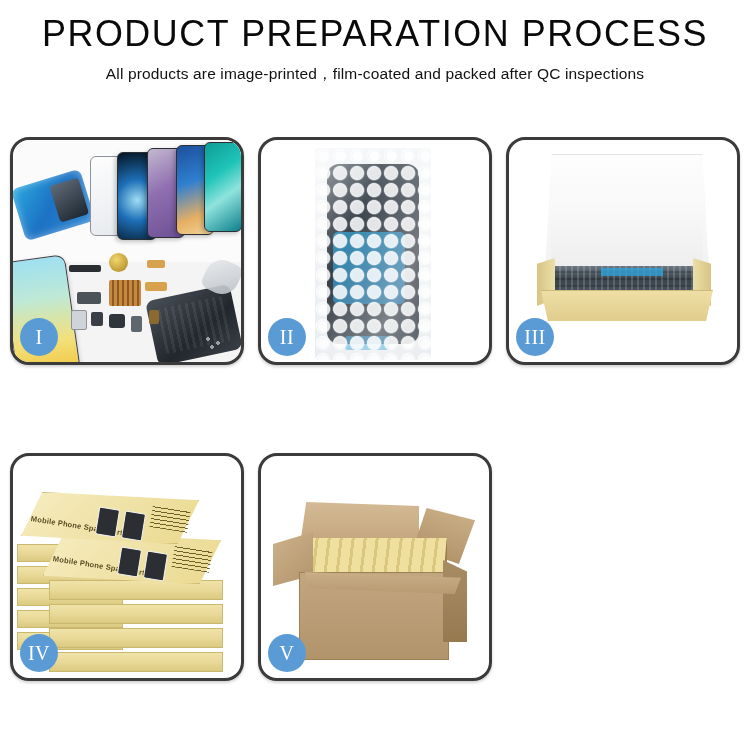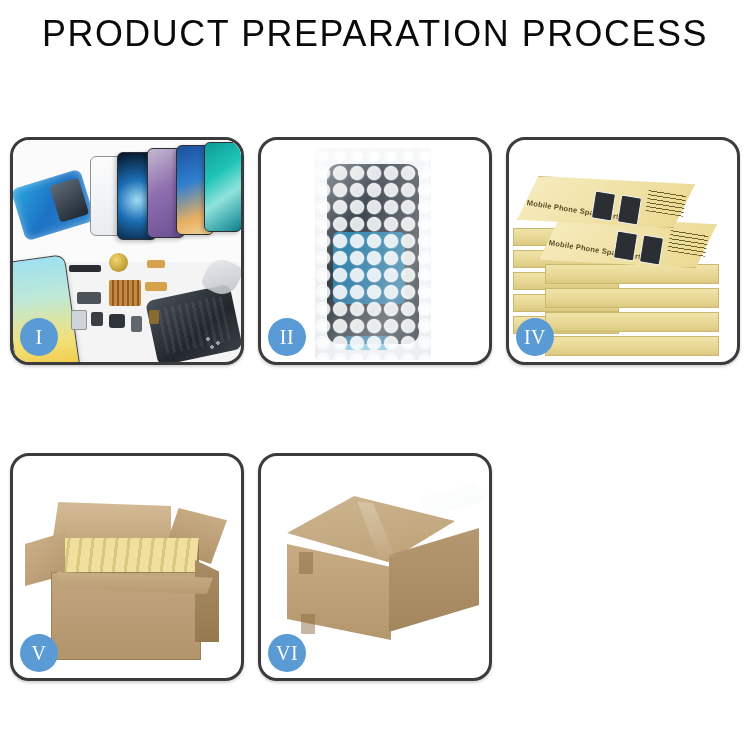--- a/index.html
+++ b/index.html
@@ -382,20 +382,21 @@
     position:absolute; left: 150px; top: 28px; width: 74px; height: 34px;
     background: linear-gradient(150deg, rgba(255,255,255,.75), rgba(236,240,244,.35));
     clip-path: polygon(10% 40%, 86% 0, 100% 48%, 22% 100%);
   }
 </style>
 </head>
 <body>
 
 <div class="header">
   <h1 class="page-title">PRODUCT PREPARATION PROCESS</h1>
+  <p class="page-subtitle">All products are image-printed，film-coated and packed after QC inspections</p>
 </div>
 
 <div class="grid">
 
   <div class="panel p1">
     <div class="panel-media">
       <div class="strip-bg"></div>
       <div class="lcd"></div>
       <div class="glass"></div>
       <div class="phone ph-a"></div>
@@ -427,20 +428,32 @@
       <div class="wrap-item"></div>
       <div class="wrap-blue"></div>
       <div class="wrap-blue2"></div>
       <div class="bubbles"></div>
       <div class="bubbles2"></div>
       <div class="wrap-gloss"></div>
     </div>
     <div class="badge">II</div>
   </div>
 
+  <div class="panel p3">
+    <div class="panel-media">
+      <div class="b3-lid"></div>
+      <div class="b3-foam"></div>
+      <div class="b3-items"></div>
+      <div class="b3-blue"></div>
+      <div class="b3-side-l"></div>
+      <div class="b3-side-r"></div>
+      <div class="b3-front"></div>
+    </div>
+    <div class="badge">III</div>
+  </div>
 
   <div class="panel p4">
     <div class="panel-media">
       <div class="stack">
 
         <div class="ybox" style="left:4px;  top:176px; width:104px; height:16px;"></div>
         <div class="ybox" style="left:4px;  top:154px; width:104px; height:16px;"></div>
         <div class="ybox" style="left:4px;  top:132px; width:104px; height:16px;"></div>
         <div class="ybox" style="left:4px;  top:110px; width:104px; height:16px;"></div>
         <div class="ybox" style="left:4px;  top:88px;  width:104px; height:16px;"></div>
@@ -473,26 +486,14 @@
       <div class="c5-inner"></div>
       <div class="c5-boxes"></div>
       <div class="c5-flapL"></div>
       <div class="c5-body"></div>
       <div class="c5-side"></div>
       <div class="c5-flapFront"></div>
     </div>
     <div class="badge">V</div>
   </div>
 
-  <div class="panel p6">
-    <div class="panel-media">
-      <div class="c6-wrap"></div>
-      <div class="c6-top"></div>
-      <div class="c6-front"></div>
-      <div class="c6-right"></div>
-      <div class="c6-seam"></div>
-      <div class="c6-tapeA"></div>
-      <div class="c6-tapeB"></div>
-    </div>
-    <div class="badge">VI</div>
-  </div>
 
 </div>
 
 </body></html>

